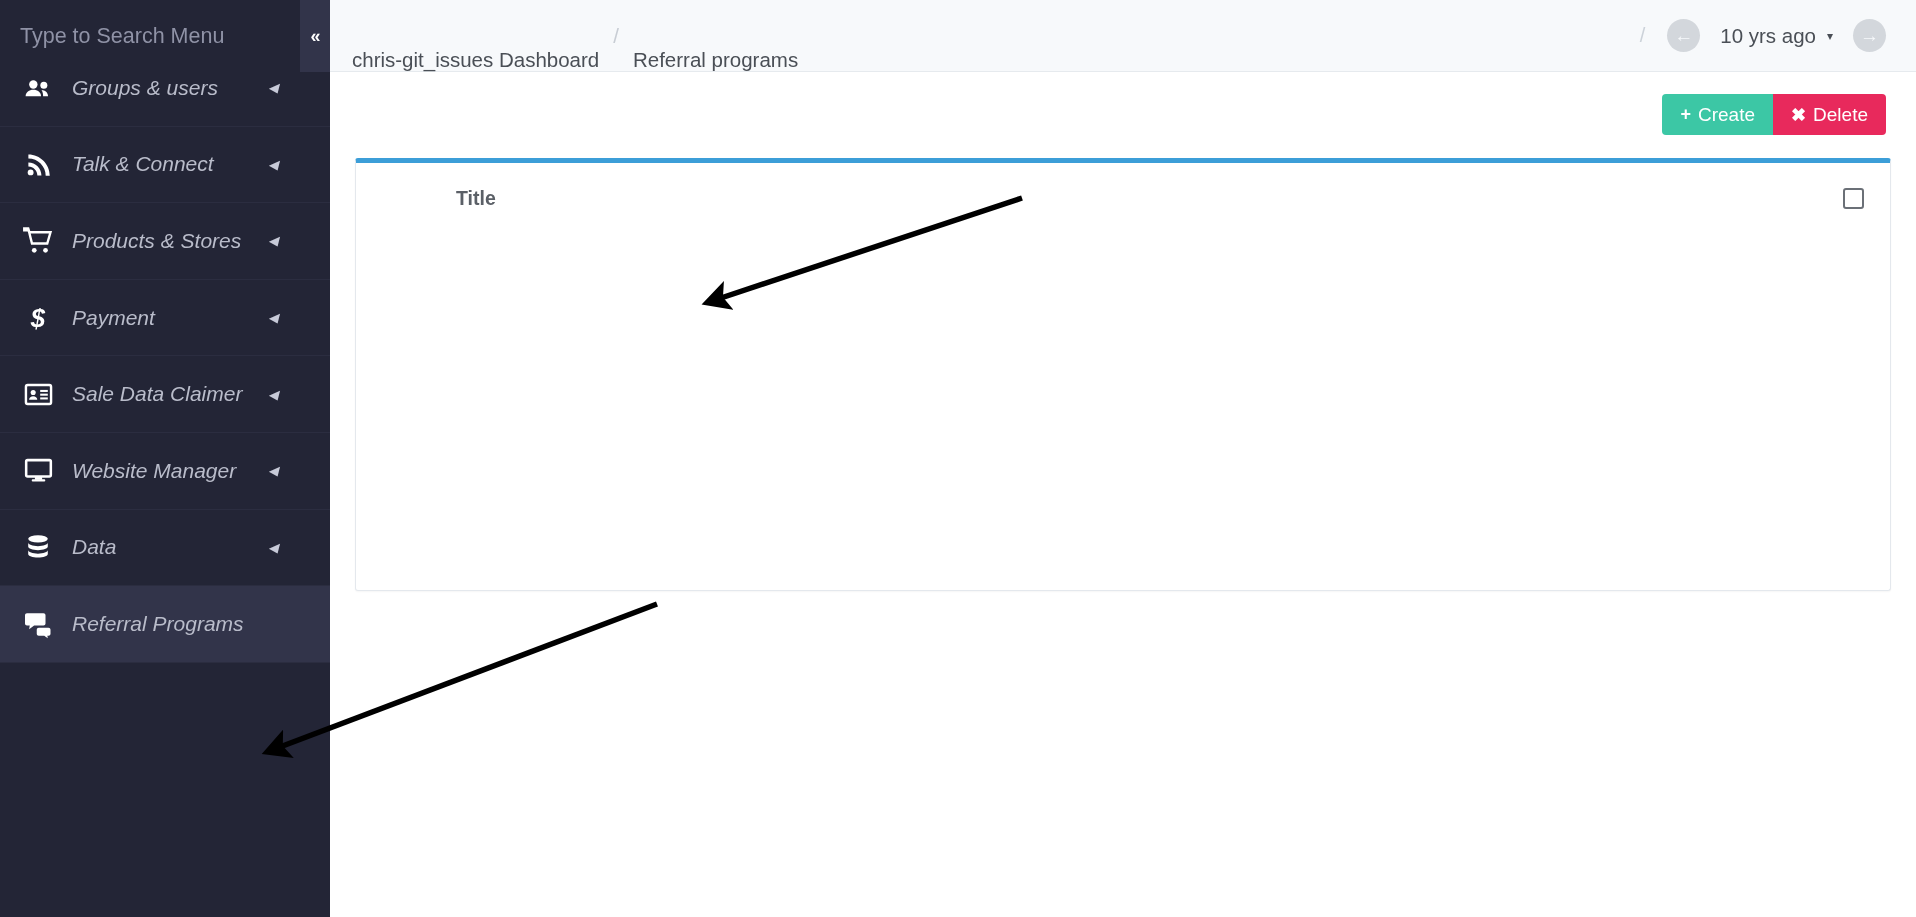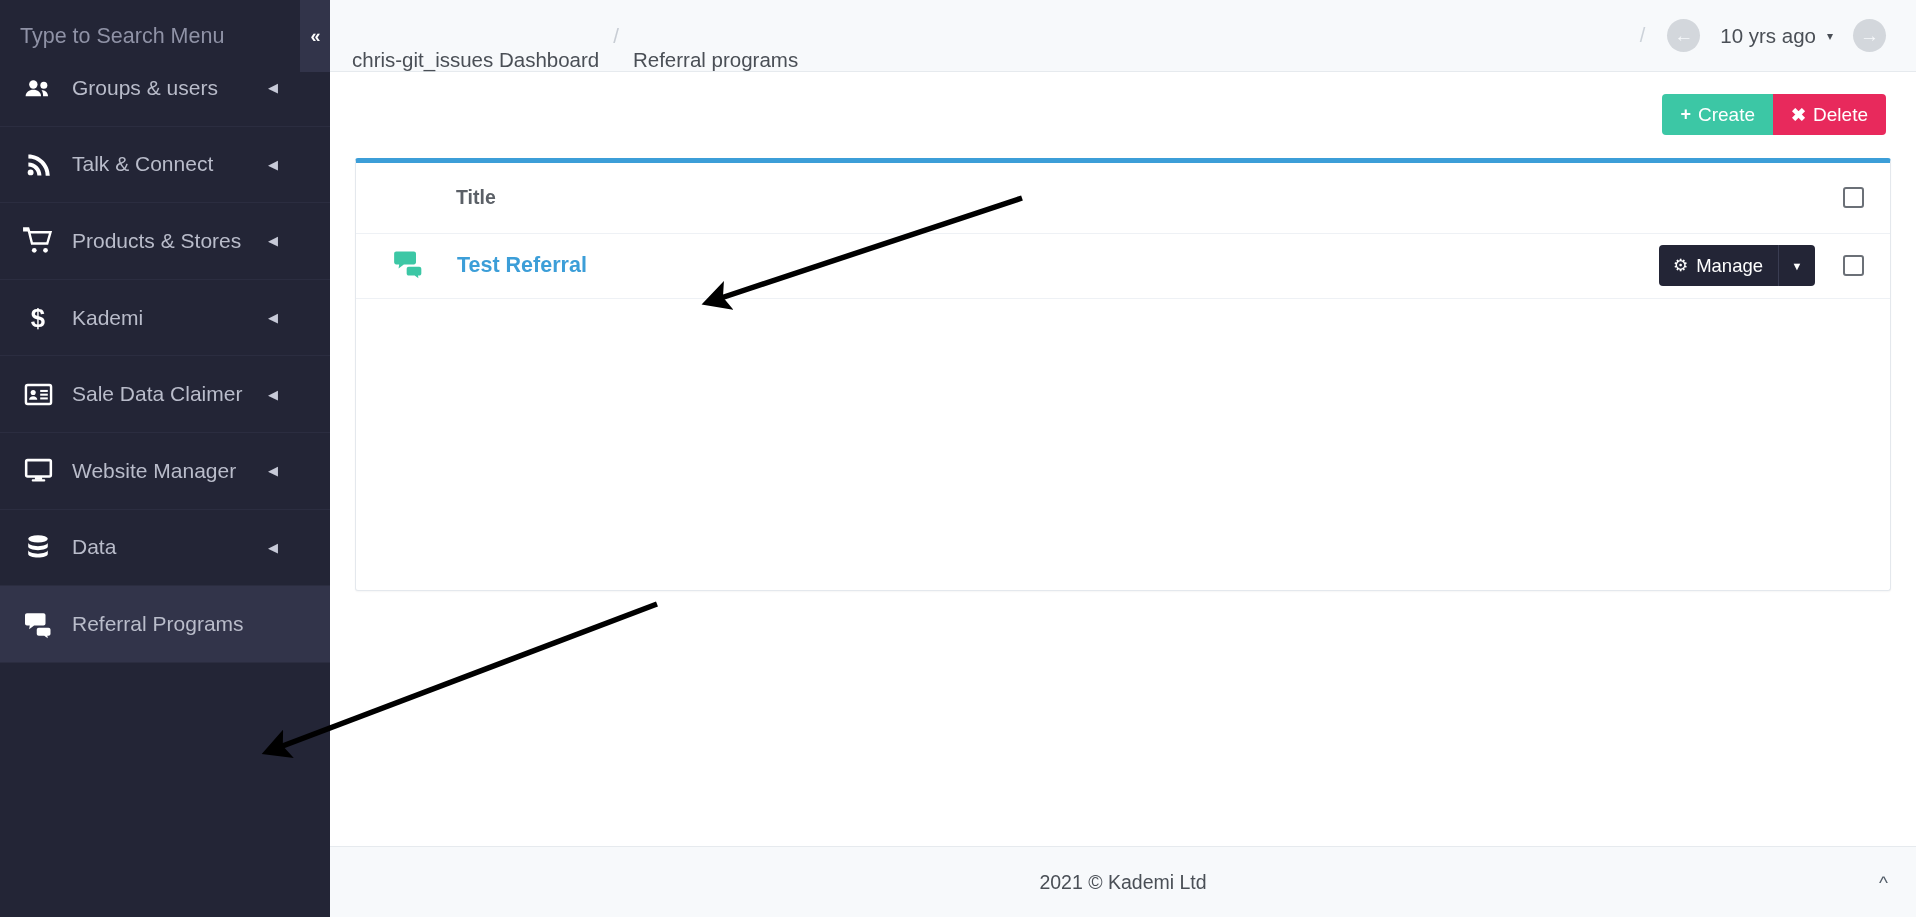--- a/index.html
+++ b/index.html
@@ -64,21 +64,21 @@
     letter-spacing: -1px;
   }
 
   #menu-scroll {
     position: absolute;
     top: 72px; left: 0;
     width: 330px;
     height: 845px;
     overflow: hidden;
   }
-  #menu-inner { margin-top: -22px; }
+  #menu-inner { margin-top: -22px; font-style: italic; }
 
   .menu-item {
     position: relative;
     height: 76.6px;
     display: flex;
     align-items: center;
     padding-left: 14px;
     border-bottom: 1px solid #2b2d40;
     color: #b9bcca;
     font-size: 21px;
@@ -377,21 +377,21 @@
           <span class="mi-label">Products &amp; Stores</span>
           <span class="mi-caret">◀</span>
         </div>
 
         <div class="menu-item">
           <span class="mi-icon">
             <svg width="28" height="28" viewBox="0 0 24 24">
               <text x="12" y="19.5" text-anchor="middle" font-size="22" font-weight="bold" font-family="Liberation Sans, sans-serif" fill="#fff">$</text>
             </svg>
           </span>
-          <span class="mi-label">Kademi</span>
+          <span class="mi-label">Payment</span>
           <span class="mi-caret">◀</span>
         </div>
 
 
         <div class="menu-item">
           <span class="mi-icon">
             <svg width="29" height="29" viewBox="0 0 24 24">
               <rect x="1.6" y="4.2" width="20.8" height="15.6" rx="1.4" fill="none" stroke="#fff" stroke-width="2"></rect>
               <circle cx="7.6" cy="10.4" r="2.1" fill="#fff"></circle>
               <path d="M4.2 16.4c0-2 1.6-3 3.4-3s3.4 1 3.4 3z" fill="#fff"></path>
@@ -496,59 +496,26 @@
             <th class="th-title">Title</th>
             <th></th>
             <th class="cb-cell">
               <span class="cb"></span>
             </th>
           </tr>
         </thead>
         <tbody>
 
 
-          <tr>
-            <td class="row-icon">
-              <span>
-                <svg width="32" height="32" viewBox="0 0 24 24" fill="#3cc7a5">
-                  <path d="M2 3.4h13.2c.9 0 1.6.7 1.6 1.6v6.5c0 .9-.7 1.6-1.6 1.6H7.7l-4 3.1.5-3.1H2c-.9 0-1.6-.7-1.6-1.6V5c0-.9.7-1.6 1.6-1.6z" transform="translate(1.2,0)"></path>
-                  <path d="M12.6 14.9h7.8c.9 0 1.6.7 1.6 1.6v3.3c0 .9-.7 1.6-1.6 1.6h-.9l.3 2-2.8-2h-4.4c-.9 0-1.6-.7-1.6-1.6v-3.3c0-.9.7-1.6 1.6-1.6z"></path>
-                </svg>
-              </span>
-            </td>
-            <td class="row-title">
-              <a href="#">Test Referral</a>
-            </td>
-            <td>
-              <div class="manage-wrap">
-                <div class="manage-btn">
-                  <div class="manage-main">
-                    <span class="gear">⚙</span>
-                    <span>Manage</span>
-                  </div>
-                  <div class="manage-caret">
-                    <span>▼</span>
-                  </div>
-                </div>
-              </div>
-            </td>
-            <td class="cb-cell">
-              <span class="cb"></span>
-            </td>
-          </tr>
 
         </tbody>
       </table>
     </div>
   </div>
 
-  <div id="footer">
-    <span id="footer-text">2021 © Kademi Ltd</span>
-    <span id="scroll-top">^</span>
-  </div>
 
   <svg id="annot">
     <defs>
       <marker id="arrowhead" markerWidth="5.5" markerHeight="5.5" refX="3.2" refY="2.75" orient="auto" markerUnits="strokeWidth">
         <path d="M5.2,2.75 L0,5.5 L1.1,2.75 L0,0 z" fill="#000000"></path>
       </marker>
     </defs>
     <line x1="1022" y1="198" x2="712" y2="301" stroke="#000000" stroke-width="5.5" marker-end="url(#arrowhead)"></line>
     <line x1="657" y1="604" x2="272" y2="750" stroke="#000000" stroke-width="5.5" marker-end="url(#arrowhead)"></line>
   </svg>

